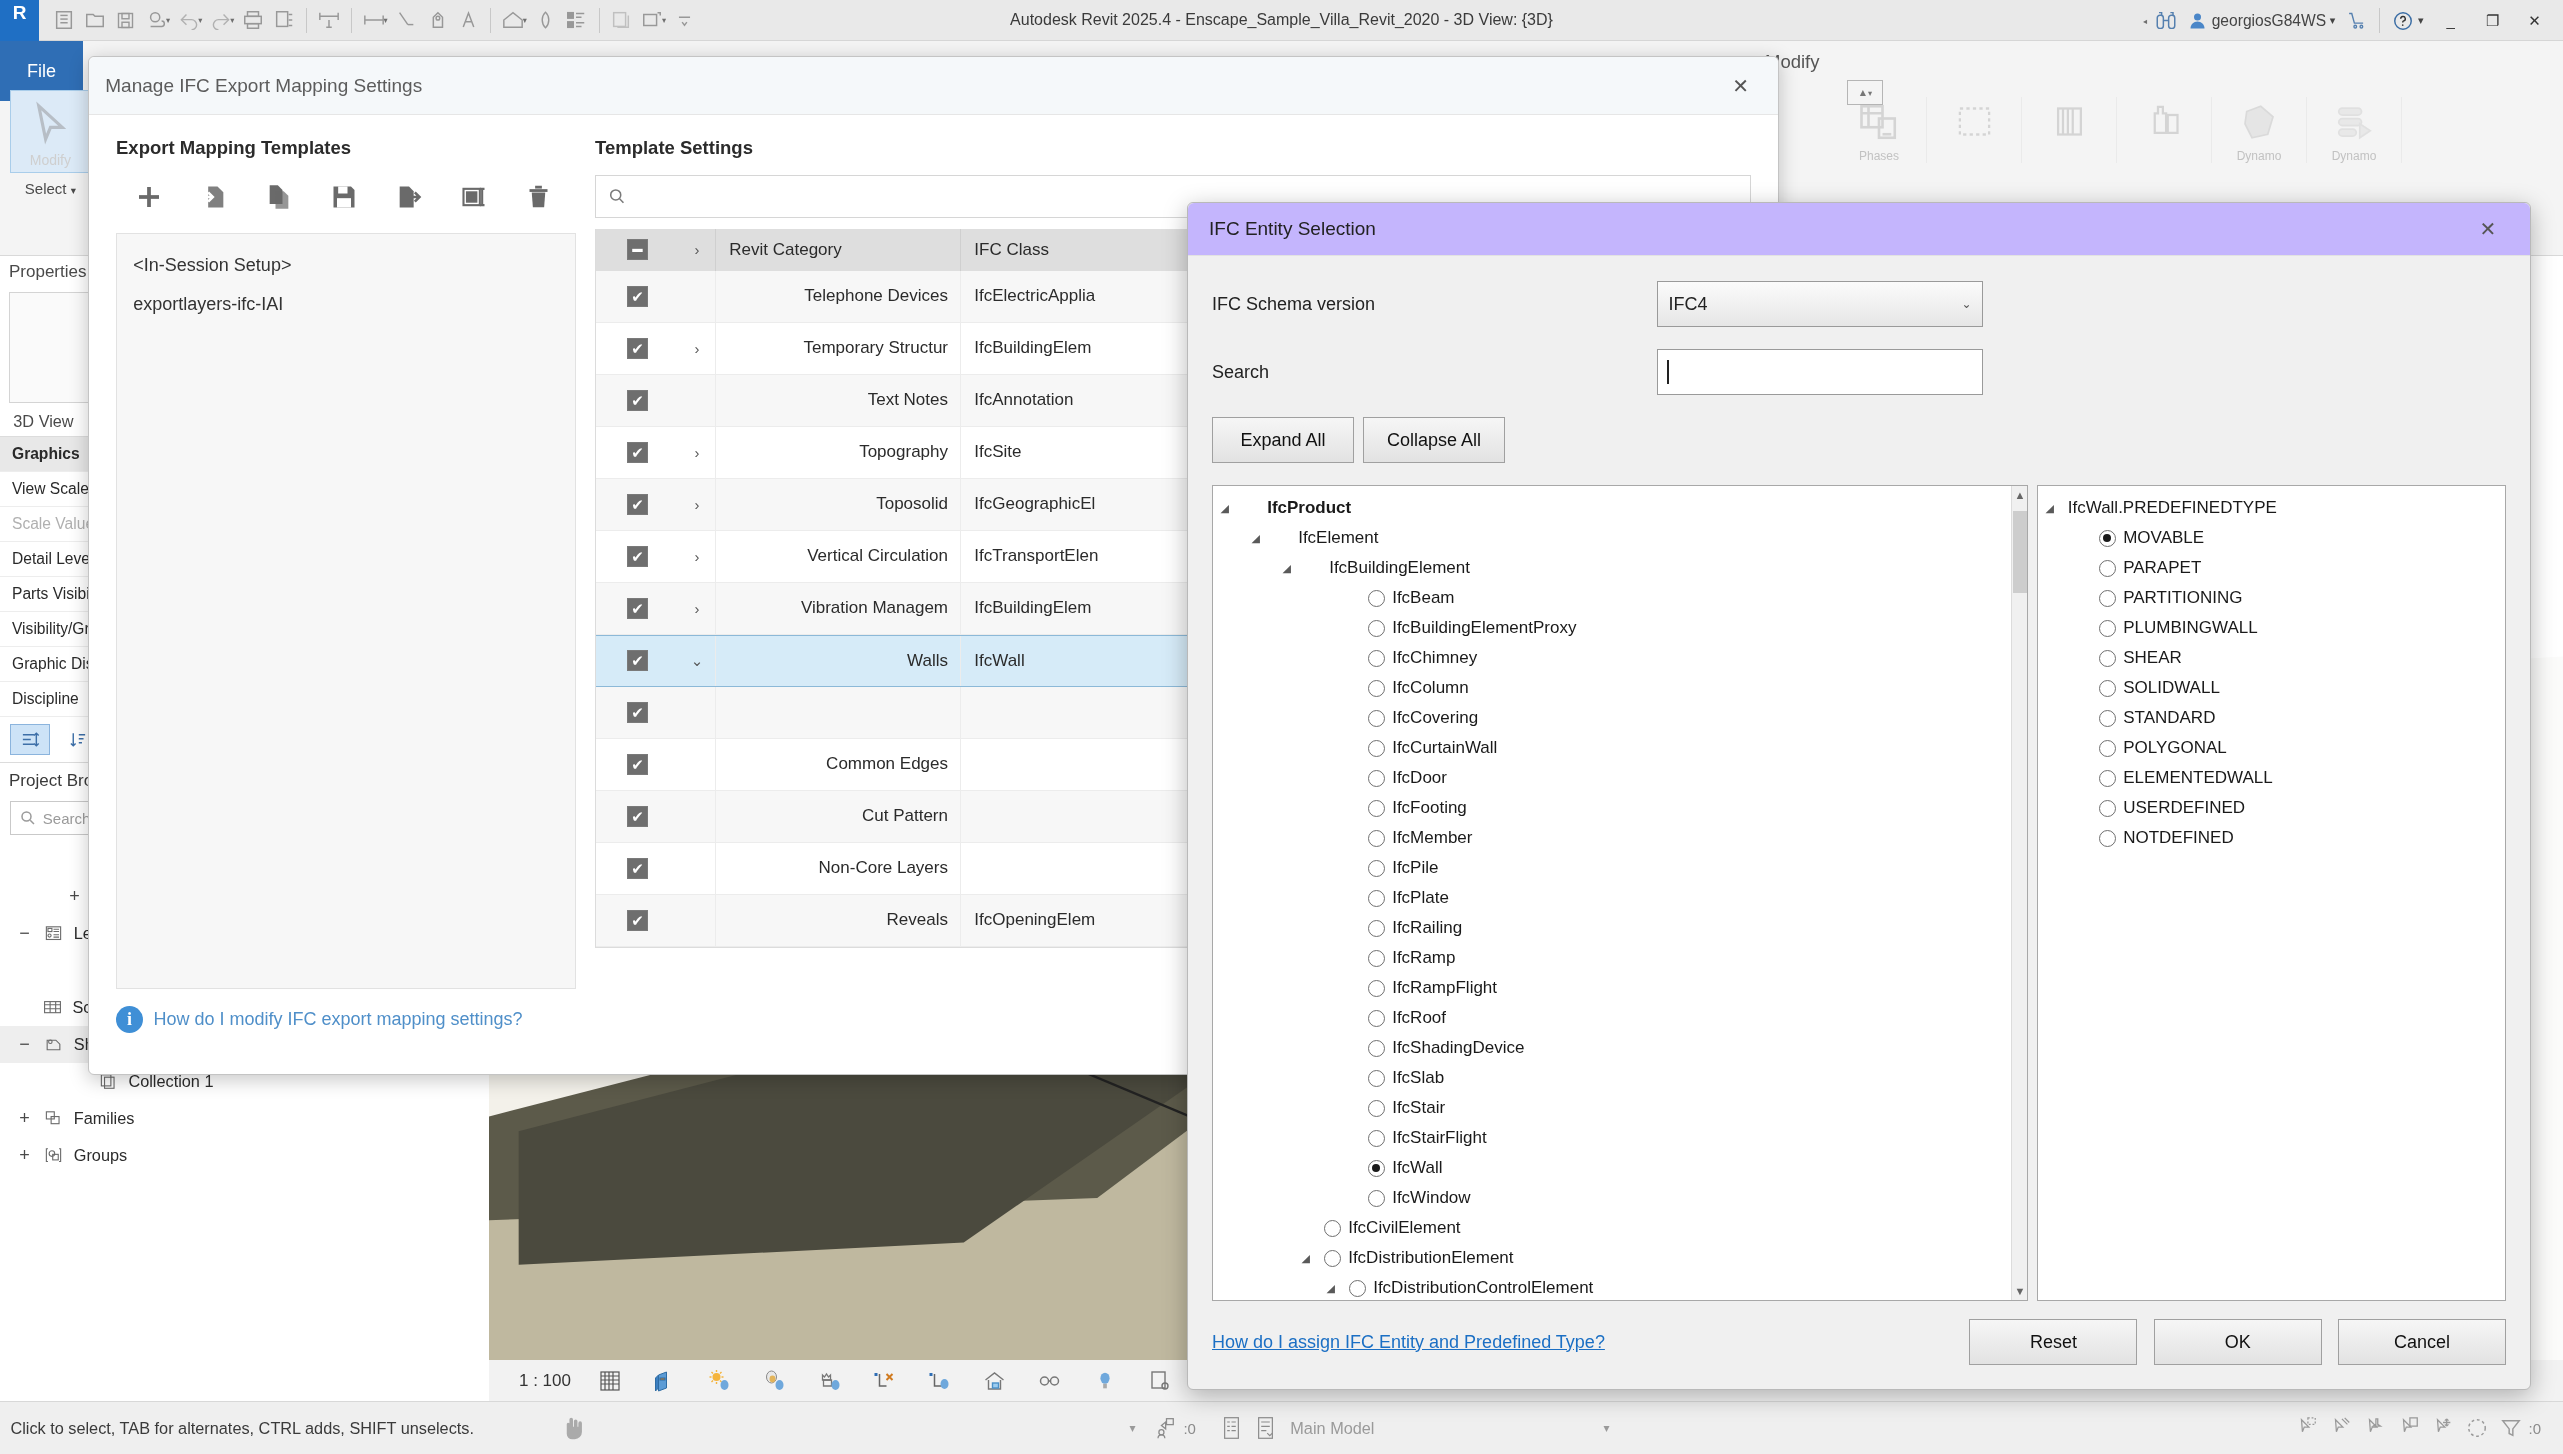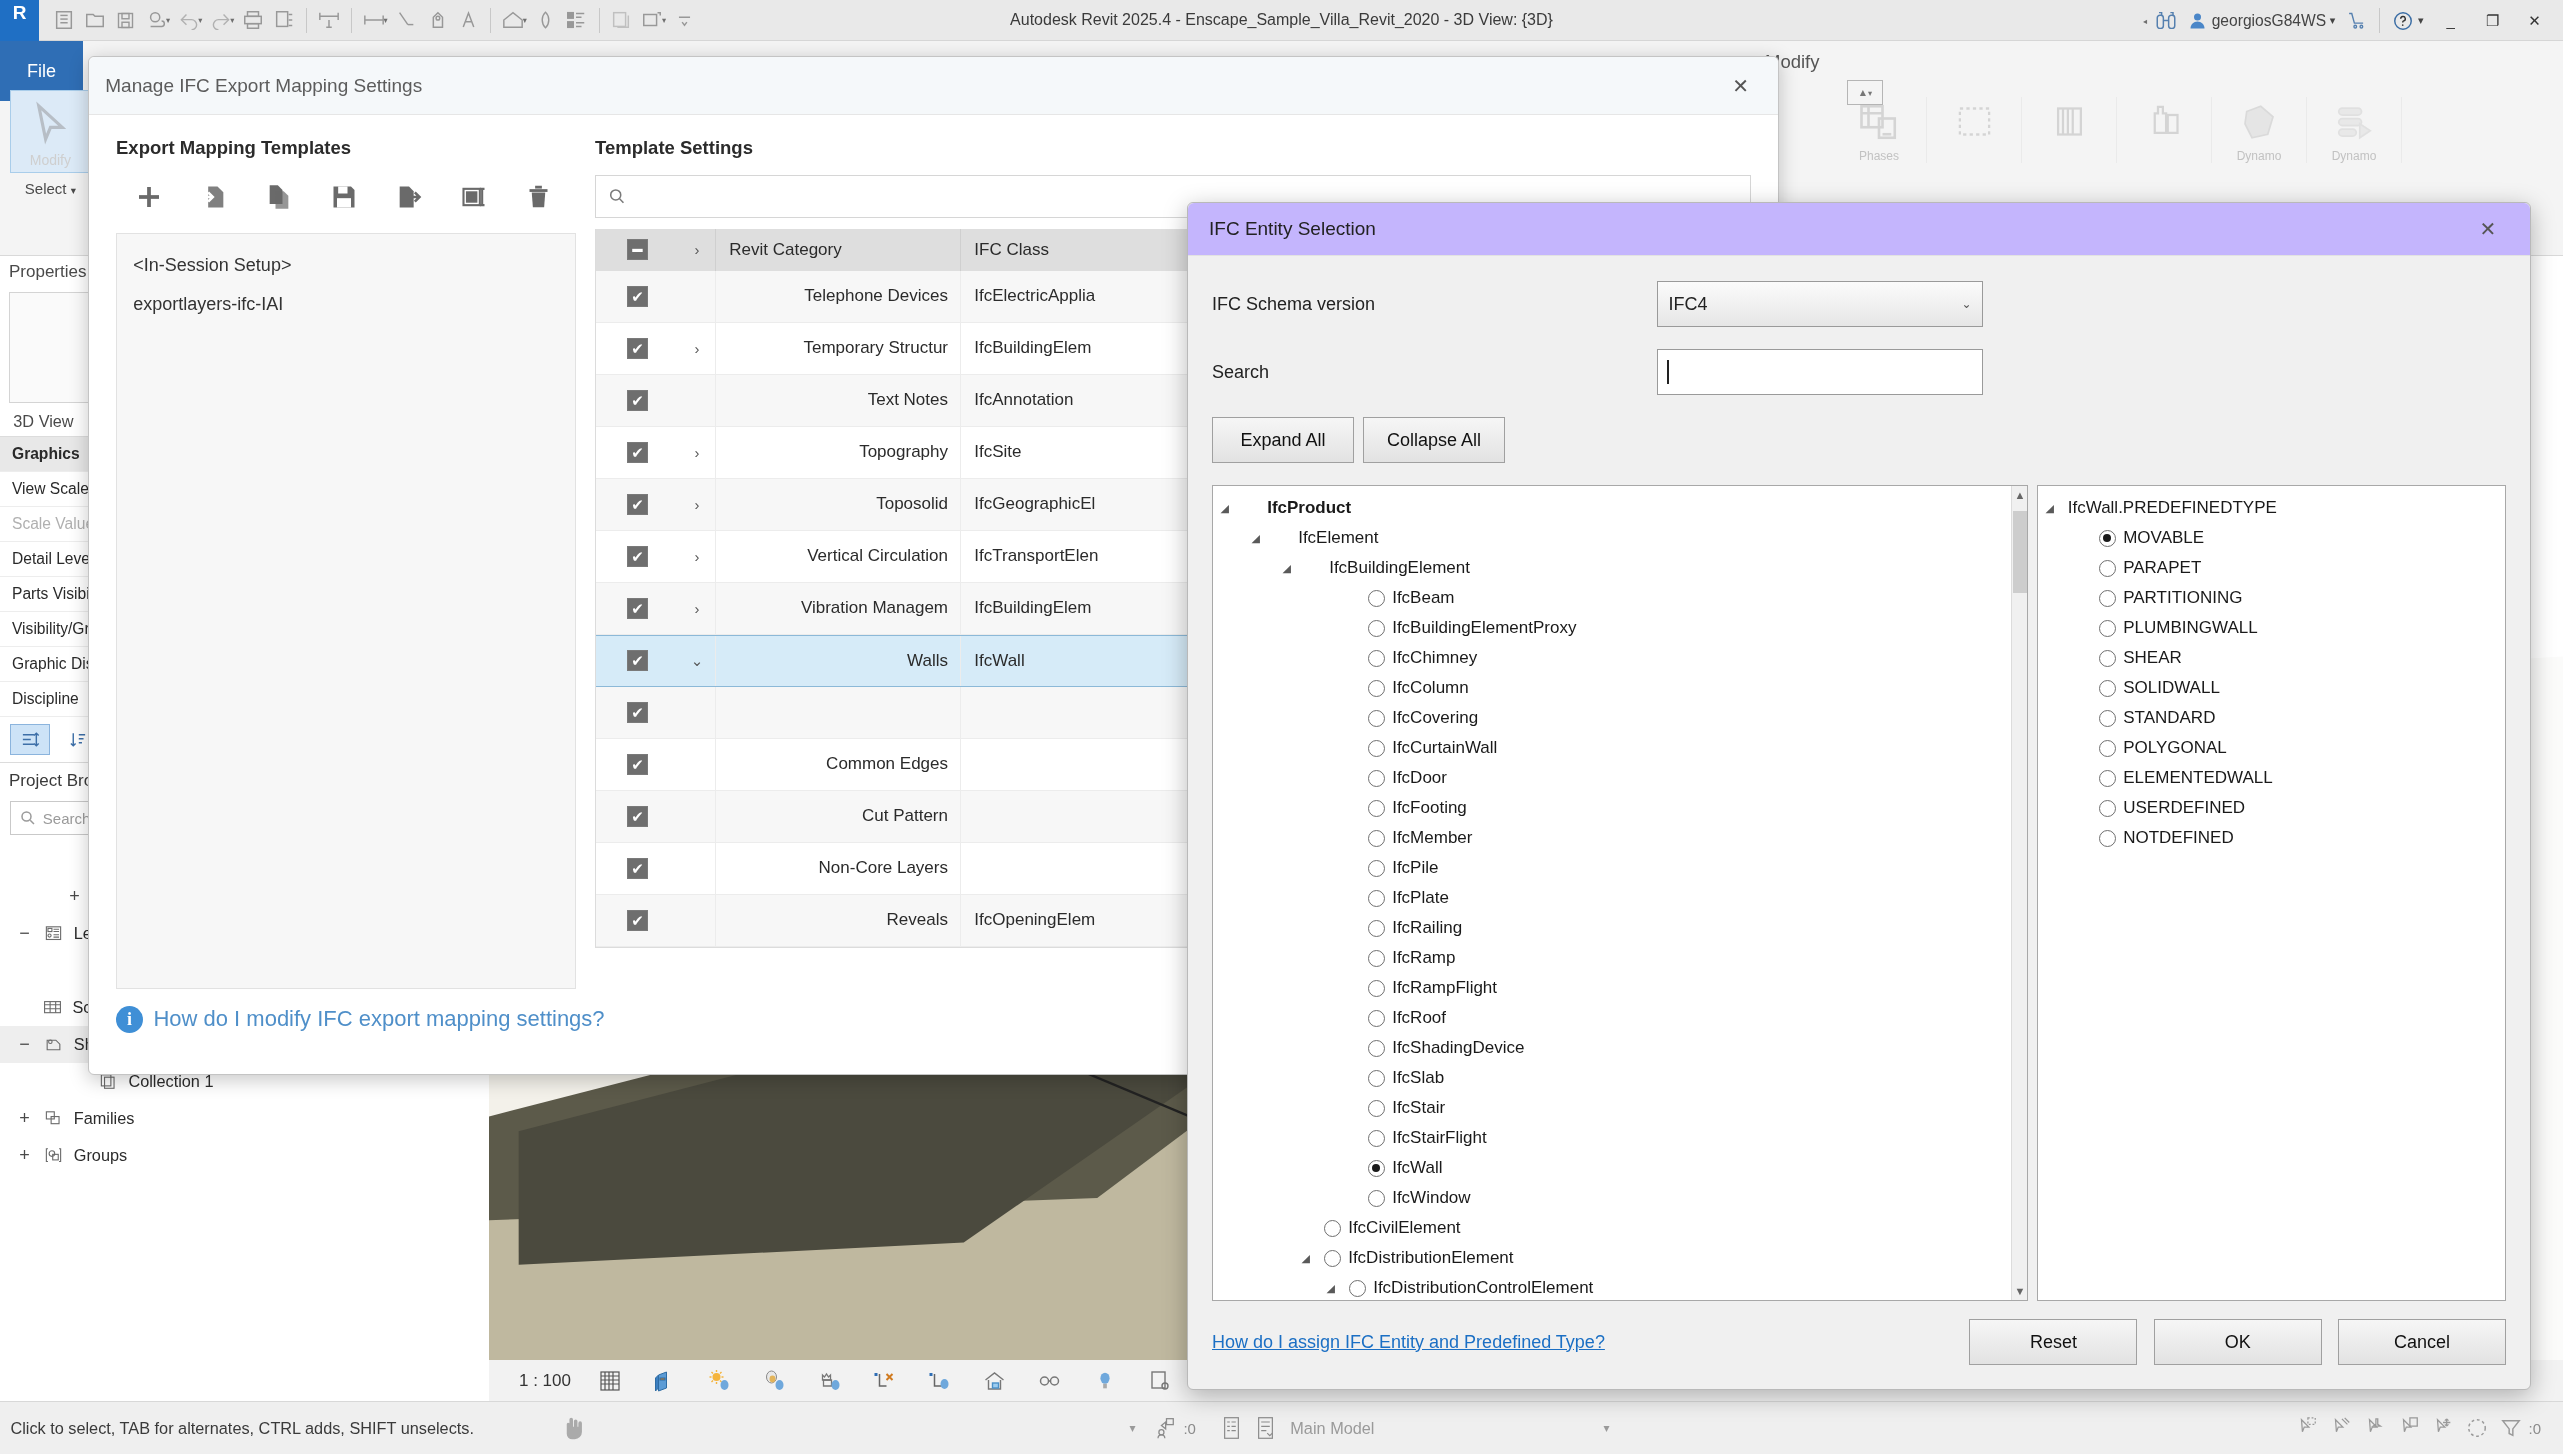--- a/index.html
+++ b/index.html
@@ -143,21 +143,21 @@
   .grow:nth-child(odd) { background:#f7f7f7; }
   .grow:nth-child(even) { background:#ffffff; }
   .grow.sel { background:#d6ebf8 !important; border-top:0.7px solid #8cb9d8; border-bottom:0.7px solid #8cb9d8; }
   .grow .g-cat { justify-content:flex-end; padding-right:12px; padding-left:0; border-left:0.7px solid #ececec;}
   .grow .g-cls { border-left:0.7px solid #ececec; position:relative;}
   .ell { position:absolute; right:15px; color:#555; letter-spacing:1.5px; font-size:16.3px;}
   .cbx { width:21px; height:21px; border:0.7px solid #7a7a7a; background:#6e6e6e; color:#fff; display:inline-flex; align-items:center; justify-content:center; font-size:15px; line-height:1;}
   .cbx.tri { background:#6e6e6e; }
   .dlg1-foot { display:flex; align-items:center; gap:10.4px; padding: 16.3px 27px; }
   .info-ico { width:27px;height:27px;border-radius:50%;background:#3f8fd6;color:#fff;display:flex;align-items:center;justify-content:center;font-size:18px; font-weight:bold; font-family:"Liberation Serif", serif;}
-  .help-link { font-size:22px; color:#4f8fc9; }
+  .help-link { font-size:18px; color:#4f8fc9; }
 
   
   .dlg2 {
     position:absolute; left:1187px; top:202px; width:1344px; height:1188px;
     background:#f0f0f0; border:0.7px solid #b9b9b9; border-radius:6px;
     box-shadow: 0 6px 25px rgba(0,0,0,.28);
   }
   .dlg2-hdr { height:53px; background:#c4b5fd; border-bottom:0.7px solid #e2e2e2; border-radius:6px 6px 0 0;
     display:flex; align-items:center; padding:0 21px;}
   .dlg2-title { font-size:19px; color:#222; }

